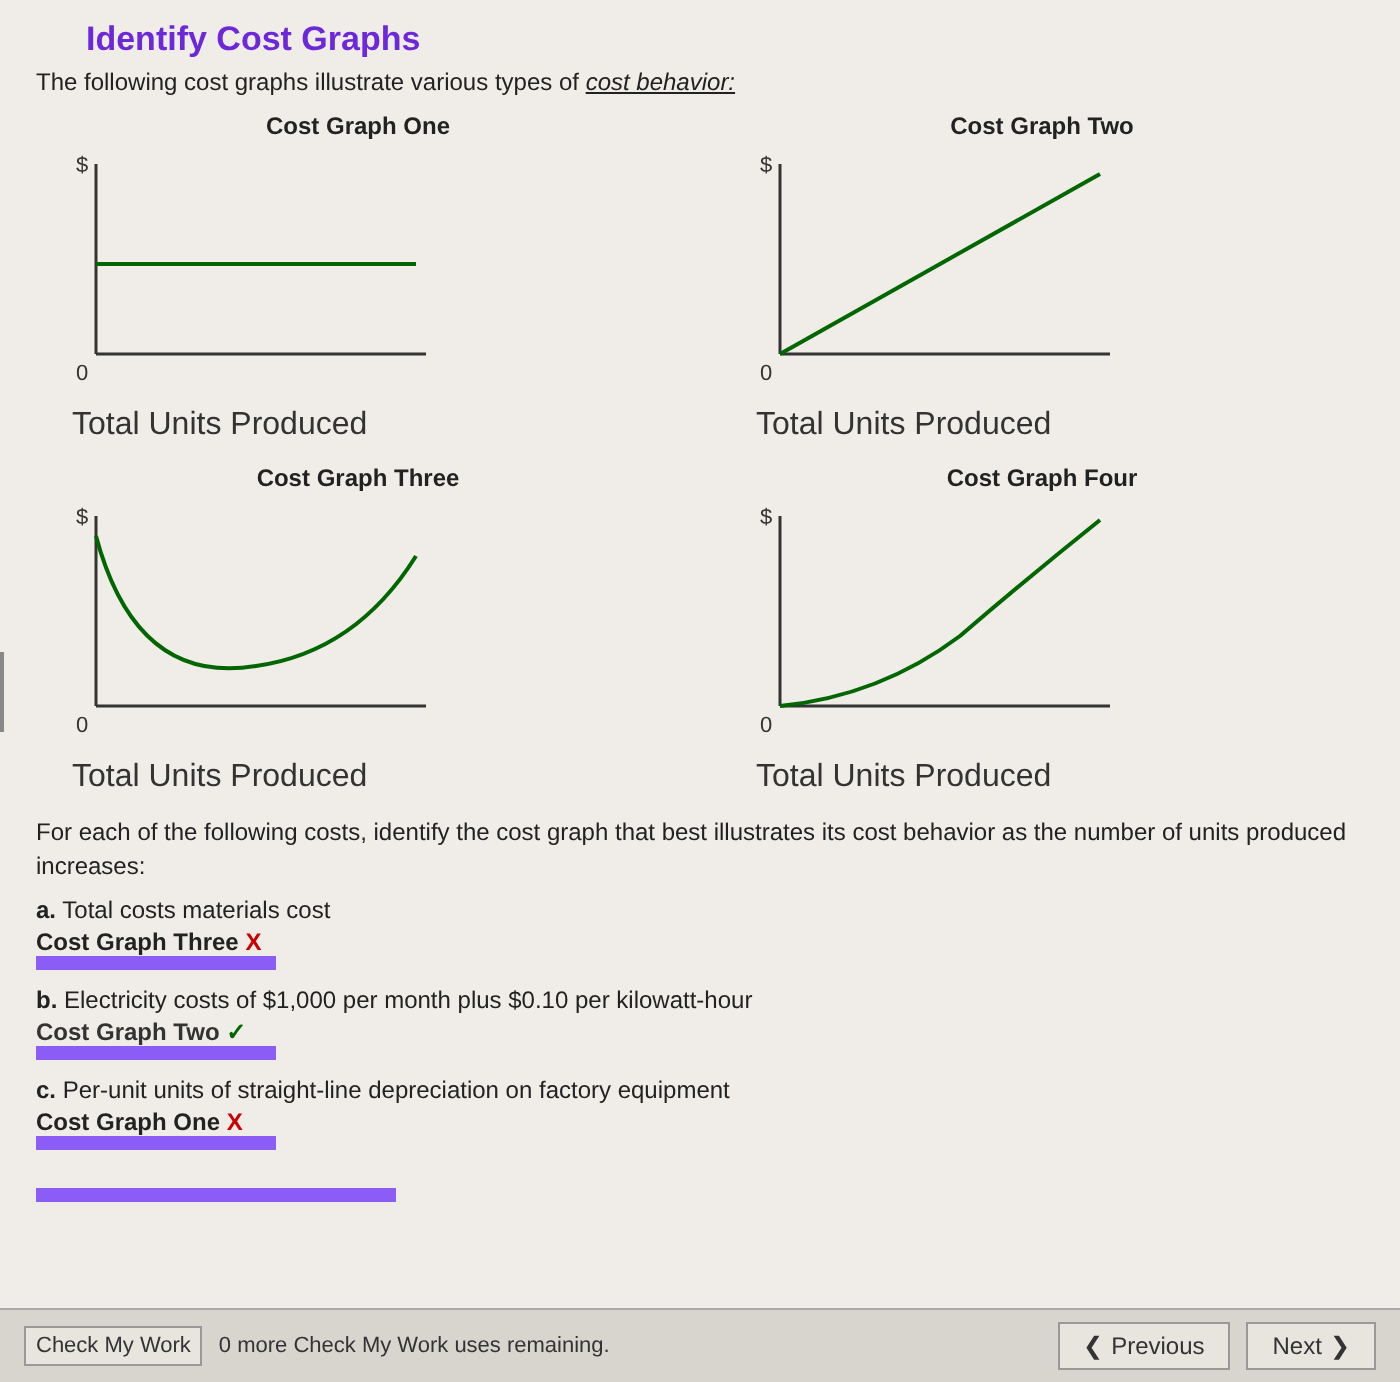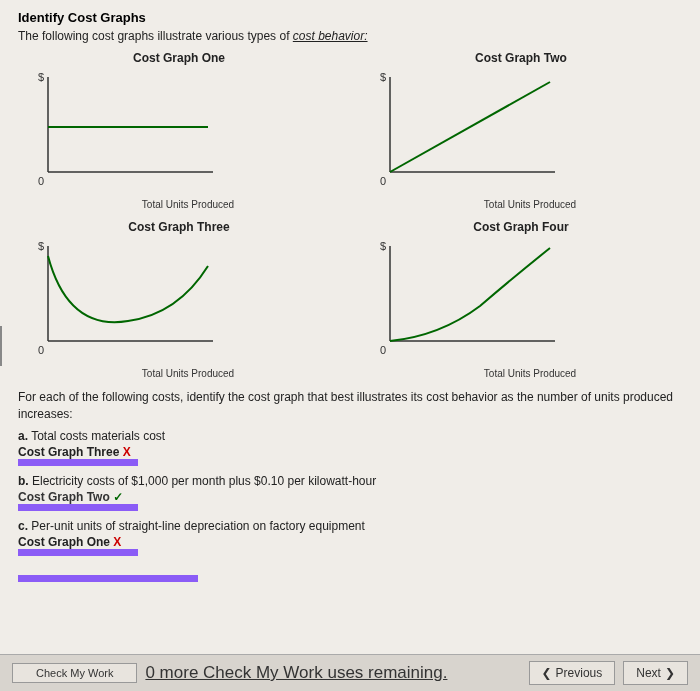--- a/index.html
+++ b/index.html
@@ -12,24 +12,25 @@
     }
     .main-container {
       background: #f0ede8;
       margin: 0 auto;
       width: 700px;
       min-height: 691px;
       padding: 10px 18px 0 18px;
       position: relative;
     }
     .page-title {
-      font-size: 13px;
+      font-size: 17px;
       font-weight: bold;
       margin-bottom: 4px;
-      color: #000000;
+      color: #6d28d9;
+      margin-left: 25px;
     }
     .intro-text {
       font-size: 12px;
       color: #222;
       margin-bottom: 8px;
     }
     .intro-text em {
       font-style: italic;
       text-decoration: underline;
     }
@@ -53,23 +54,23 @@
     .graph-area {
       position: relative;
       width: 200px;
       height: 130px;
     }
     .graph-area svg {
       width: 200px;
       height: 130px;
     }
     .graph-label-x {
-      font-size: 10px;
-      color: #333;
-      text-align: center;
+      font-size: 16px;
+      color: #333;
+      text-align: left;
       margin-top: 2px;
       padding-left: 18px;
     }
     .questions-section {
       margin-top: 8px;
       font-size: 12px;
       color: #222;
     }
     .questions-section p {
       margin-bottom: 6px;
@@ -112,30 +113,29 @@
       background: #d8d4ce;
       border-top: 1px solid #aaa;
       display: flex;
       align-items: center;
       padding: 6px 12px;
       font-size: 12px;
     }
     .check-my-work-btn {
       background: #e8e4de;
       border: 1px solid #999;
-      padding: 3px 23px;
+      padding: 3px 5px;
       font-size: 11px;
       cursor: pointer;
       color: #333;
     }
     .footer-text {
       margin-left: 8px;
-      font-size: 17px;
-      color: #333;
-      text-decoration: underline;
+      font-size: 11px;
+      color: #333;
     }
     .nav-buttons {
       margin-left: auto;
       display: flex;
       gap: 8px;
     }
     .nav-btn {
       background: #e8e4de;
       border: 1px solid #999;
       padding: 4px 12px;

